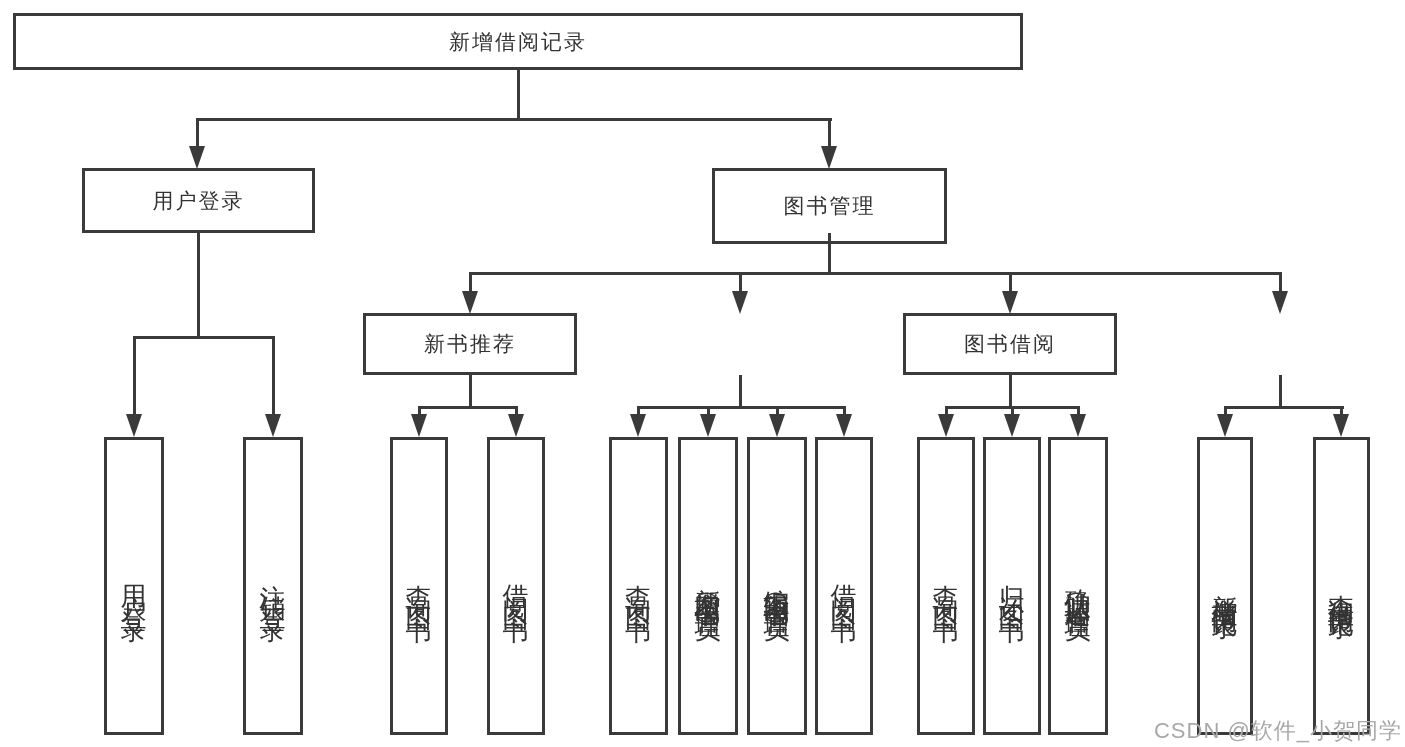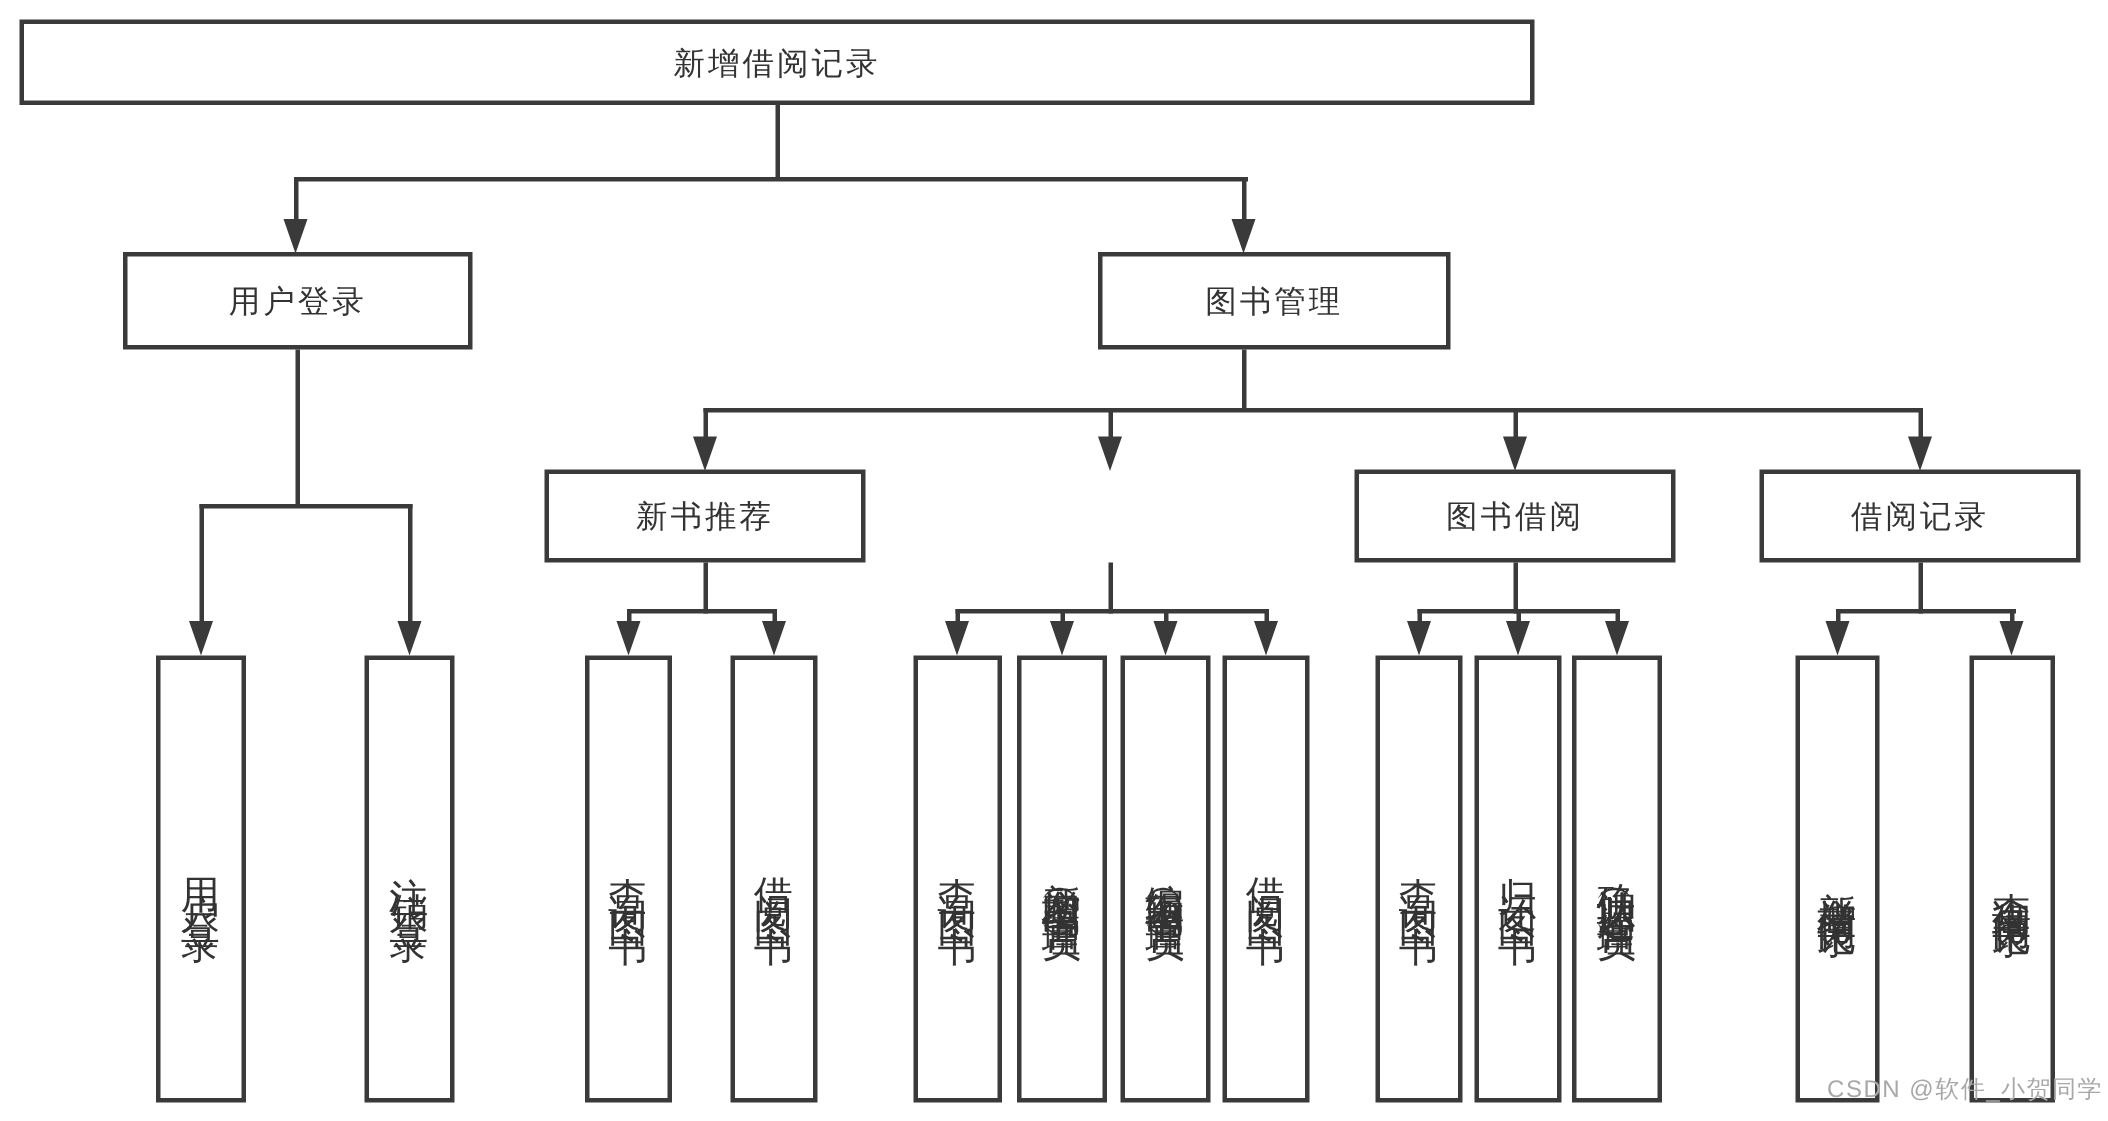--- a/index.html
+++ b/index.html
@@ -42,52 +42,49 @@
   .hline{height:3px;}
   .arrow{
     position:absolute;width:0;height:0;
     border-left:8px solid transparent;
     border-right:8px solid transparent;
     border-top:23px solid var(--line);
   }
   .watermark{
     position:absolute;
     right:3px;top:716px;
-    font-size:16px;
+    font-size:22px;
     color:var(--wm);
     letter-spacing:1px;
     white-space:nowrap;
     z-index:5;
   }
 </style>
 </head>
 <body>
 
 <div class="canvas">
 
   <div class="box" style="left:13px;top:13px;width:1010px;height:57px;">
     <span>新增借阅记录</span>
   </div>
 
   <div class="box" style="left:82px;top:168px;width:233px;height:65px;">
     <span>用户登录</span>
   </div>
 
-  <div class="box" style="left:712px;top:168px;width:235px;height:65px;margin-left:20px;">
+  <div class="box" style="left:712px;top:168px;width:235px;height:76px;">
     <span>图书管理</span>
   </div>
 
   <div class="box" style="left:363px;top:313px;width:214px;height:62px;">
     <span>新书推荐</span>
   </div>
   <div class="box" style="left:903px;top:313px;width:214px;height:62px;">
     <span>图书借阅</span>
-  </div>
-  <div class="box" style="left:1173px;top:313px;width:214px;height:62px;">
-    <span>借阅记录</span>
   </div>
 
   <div class="box leaf" style="left:104px;top:437px;width:60px;height:298px;">
     <span>用户登录</span>
   </div>
   <div class="box leaf" style="left:243px;top:437px;width:60px;height:298px;">
     <span>注销登录</span>
   </div>
 
   <div class="box leaf" style="left:390px;top:437px;width:58px;height:298px;">

